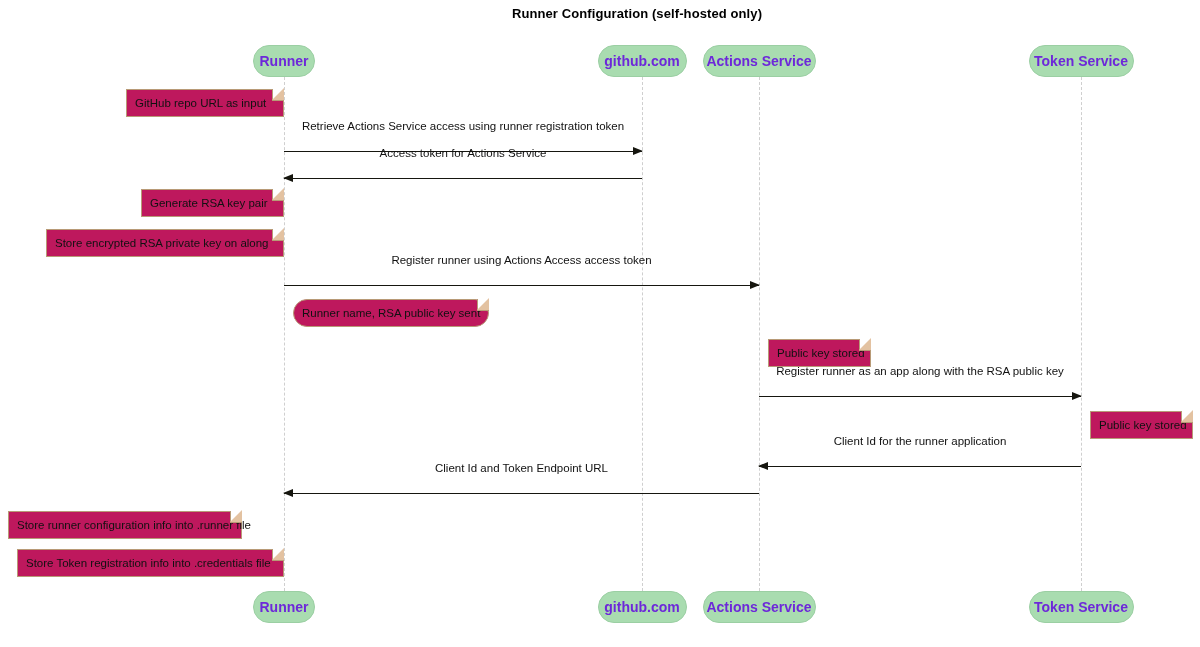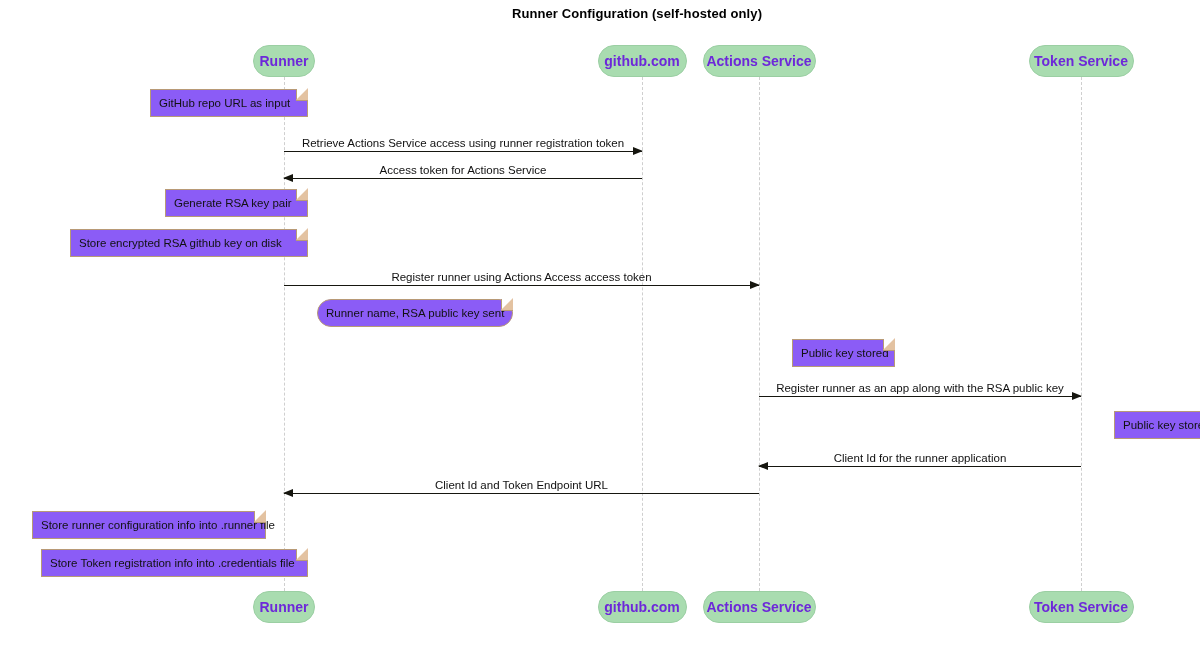--- a/index.html
+++ b/index.html
@@ -58,31 +58,30 @@
     font-size: 14px;
     font-weight: bold;
     color: #6d28d9;
     white-space: nowrap;
     padding: 0 14px;
   }
 
   
   .note {
     position: absolute;
-    background: #8b5cf6;
+    background: #be185d;
     border: 1px solid #b89a76;
     box-sizing: border-box;
     font-size: 11.5px;
     color: #111111;
     white-space: nowrap;
     display: flex;
     align-items: center;
     padding: 0 8px;
     height: 28px;
-    margin-left: 24px;
   }
   .note .fold {
     position: absolute;
     top: -1px;
     right: -1px;
     width: 11px;
     height: 11px;
     background: #ffffff;
     border-left: 1px solid #b89a76;
     border-bottom: 1px solid #b89a76;
@@ -122,21 +121,21 @@
   .msg.to-right .head {
     right: -1px;
     border-left: 10px solid #16160f;
   }
   .msg.to-left .head {
     left: -1px;
     border-right: 10px solid #16160f;
   }
   .msg .label {
     position: absolute;
-    bottom: 3px;
+    bottom: 20px;
     width: 100%;
     text-align: center;
     font-size: 11.5px;
     color: #111111;
     white-space: nowrap;
     margin-top: 32px;
   }
 </style>
 </head>
 <body>
@@ -203,21 +202,21 @@
     </div>
     <div class="note" style="left: 126px; top: 89px; width: 158px;">
       <span>GitHub repo URL as input</span>
       <span class="fold"></span>
     </div>
     <div class="note" style="left: 141px; top: 189px; width: 143px;">
       <span>Generate RSA key pair</span>
       <span class="fold"></span>
     </div>
     <div class="note" style="left: 46px; top: 229px; width: 238px;">
-      <span>Store encrypted RSA github key on disk</span>
+      <span>Store encrypted RSA private key on along</span>
       <span class="fold"></span>
     </div>
     <div class="note" style="left: 293px; top: 299px; width: 196px; border-radius: 14px;">
       <span>Runner name, RSA public key sent</span>
       <span class="fold"></span>
     </div>
     <div class="note" style="left: 768px; top: 339px; width: 103px;">
       <span>Public key stored</span>
       <span class="fold"></span>
     </div>

